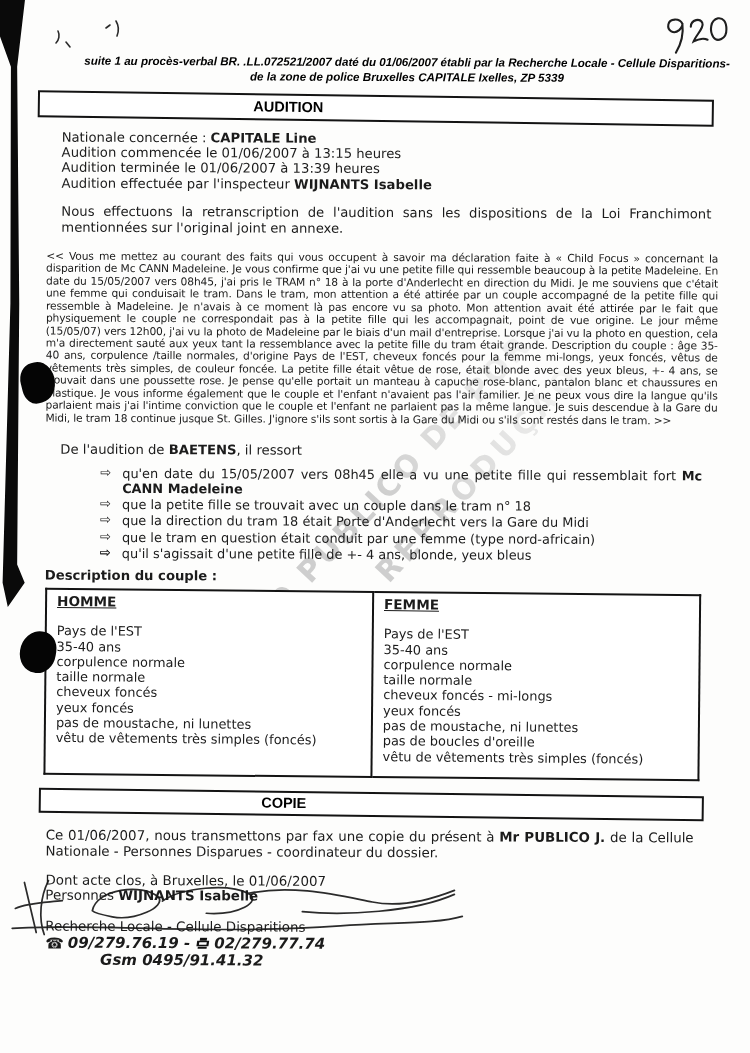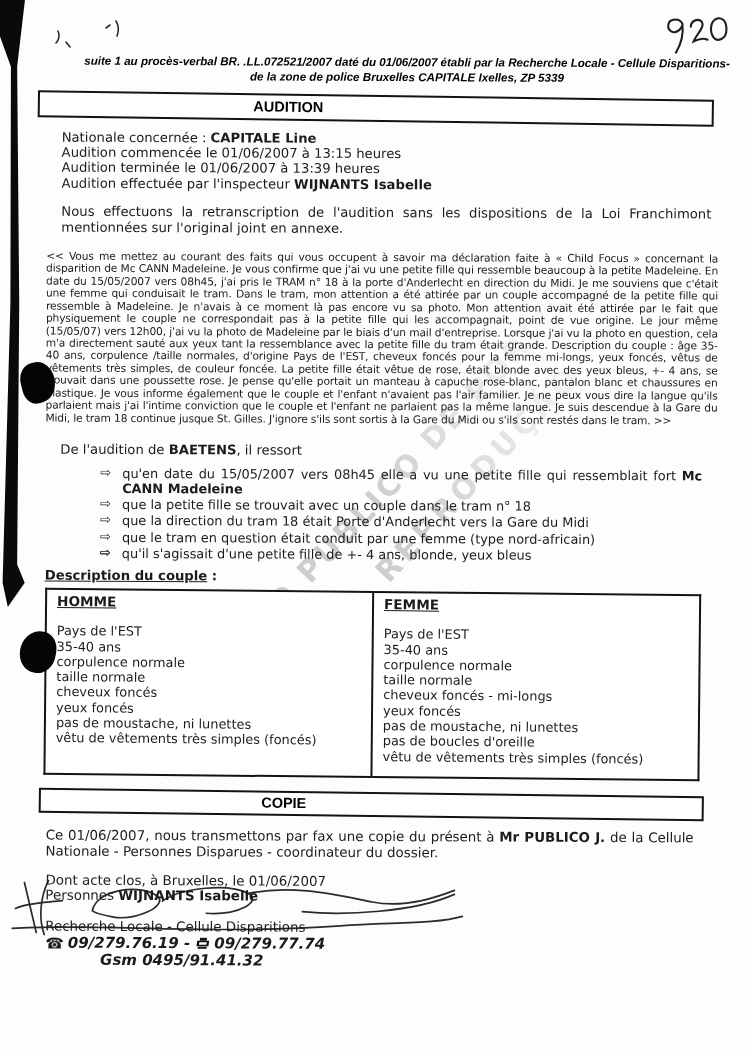--- a/index.html
+++ b/index.html
@@ -46,21 +46,21 @@
   .intro{margin:13px 40px 0 60px;font-size:13.2px;line-height:16px;text-align:justify;}
   .statement{
     margin:15px 33px 0 45px;font-size:10.7px;line-height:12.45px;
     text-align:justify;letter-spacing:-0.15px;
   }
   .lead{margin:17px 0 0 60px;font-size:13.2px;}
   .findings-list{margin:9px 48px 0 100px;padding:0;list-style:none;font-size:12.9px;line-height:15.1px;}
   .findings-list li{position:relative;padding-left:22px;text-align:justify;margin-bottom:1px;}
   .findings-list .arrow{position:absolute;left:0;top:-1px;font-size:13px;}
   .desc-title{margin:7px 0 0 45px;font-size:13.2px;font-weight:bold;}
-  .desc-title .u{text-decoration:underline;}
+  .desc-title .u{}
   .couple-table{margin:7px 0 0 45px;width:656px;border-collapse:collapse;transform:rotate(0.3deg);background:#fff;}
   .couple-table td{
     border:2px solid #131313;width:50%;vertical-align:top;
     padding:4px 8px 12px 10px;font-size:12.9px;line-height:15.3px;
   }
   .cell-header{font-weight:bold;text-decoration:underline;font-size:13.6px;margin-bottom:14px;}
   .copie-par{margin:12px 0 0 47px;width:648px;font-size:13.4px;line-height:16.5px;text-align:justify;}
   .closing-block{position:relative;margin:12px 0 0 47px;font-size:13.4px;line-height:15.5px;}
   .unit-line{margin-top:15px;}
   .phone-line{font-weight:bold;font-style:italic;font-size:15px;margin-top:2px;}
@@ -174,21 +174,21 @@
     <div><span>Personnes </span><b>WIJNANTS Isabelle</b></div>
     <div class="unit-line">Recherche Locale - Cellule Disparitions</div>
     <div class="phone-line">
       <span class="icon-inline">☎</span><span>09/279.76.19</span><span> - </span><svg class="icon-inline" width="15" height="12" viewBox="0 0 15 12">
           <g transform="skewX(-8) translate(2,0)">
             <rect x="3" y="0.5" width="7" height="3" fill="#111"></rect>
             <rect x="0.5" y="3.5" width="12" height="5.5" fill="#111"></rect>
             <rect x="2.8" y="5" width="7.5" height="2.4" fill="#fff"></rect>
             <rect x="2" y="9.5" width="9" height="2" fill="#111"></rect>
           </g>
-        </svg><span>09/279.77.74</span>
+        </svg><span>02/279.77.74</span>
     </div>
     <div class="gsm-line">Gsm 0495/91.41.32</div>
 
     <svg class="sig-svg" width="470" height="78" viewBox="0 0 470 78">
       <g fill="none" stroke="#191919" stroke-width="1.7" stroke-linecap="round" opacity="0.92">
         <path d="M14,4 L26,54"></path>
         <path d="M38,2 C30,18 28,40 34,56"></path>
         <path d="M5,30 C18,24 36,24 52,22"></path>
         <path d="M82,32 C86,10 132,4 148,18 C156,28 124,42 102,38 C92,36 84,34 82,32"></path>
         <path d="M152,22 C172,8 218,4 238,14 C252,22 228,36 196,34"></path>

